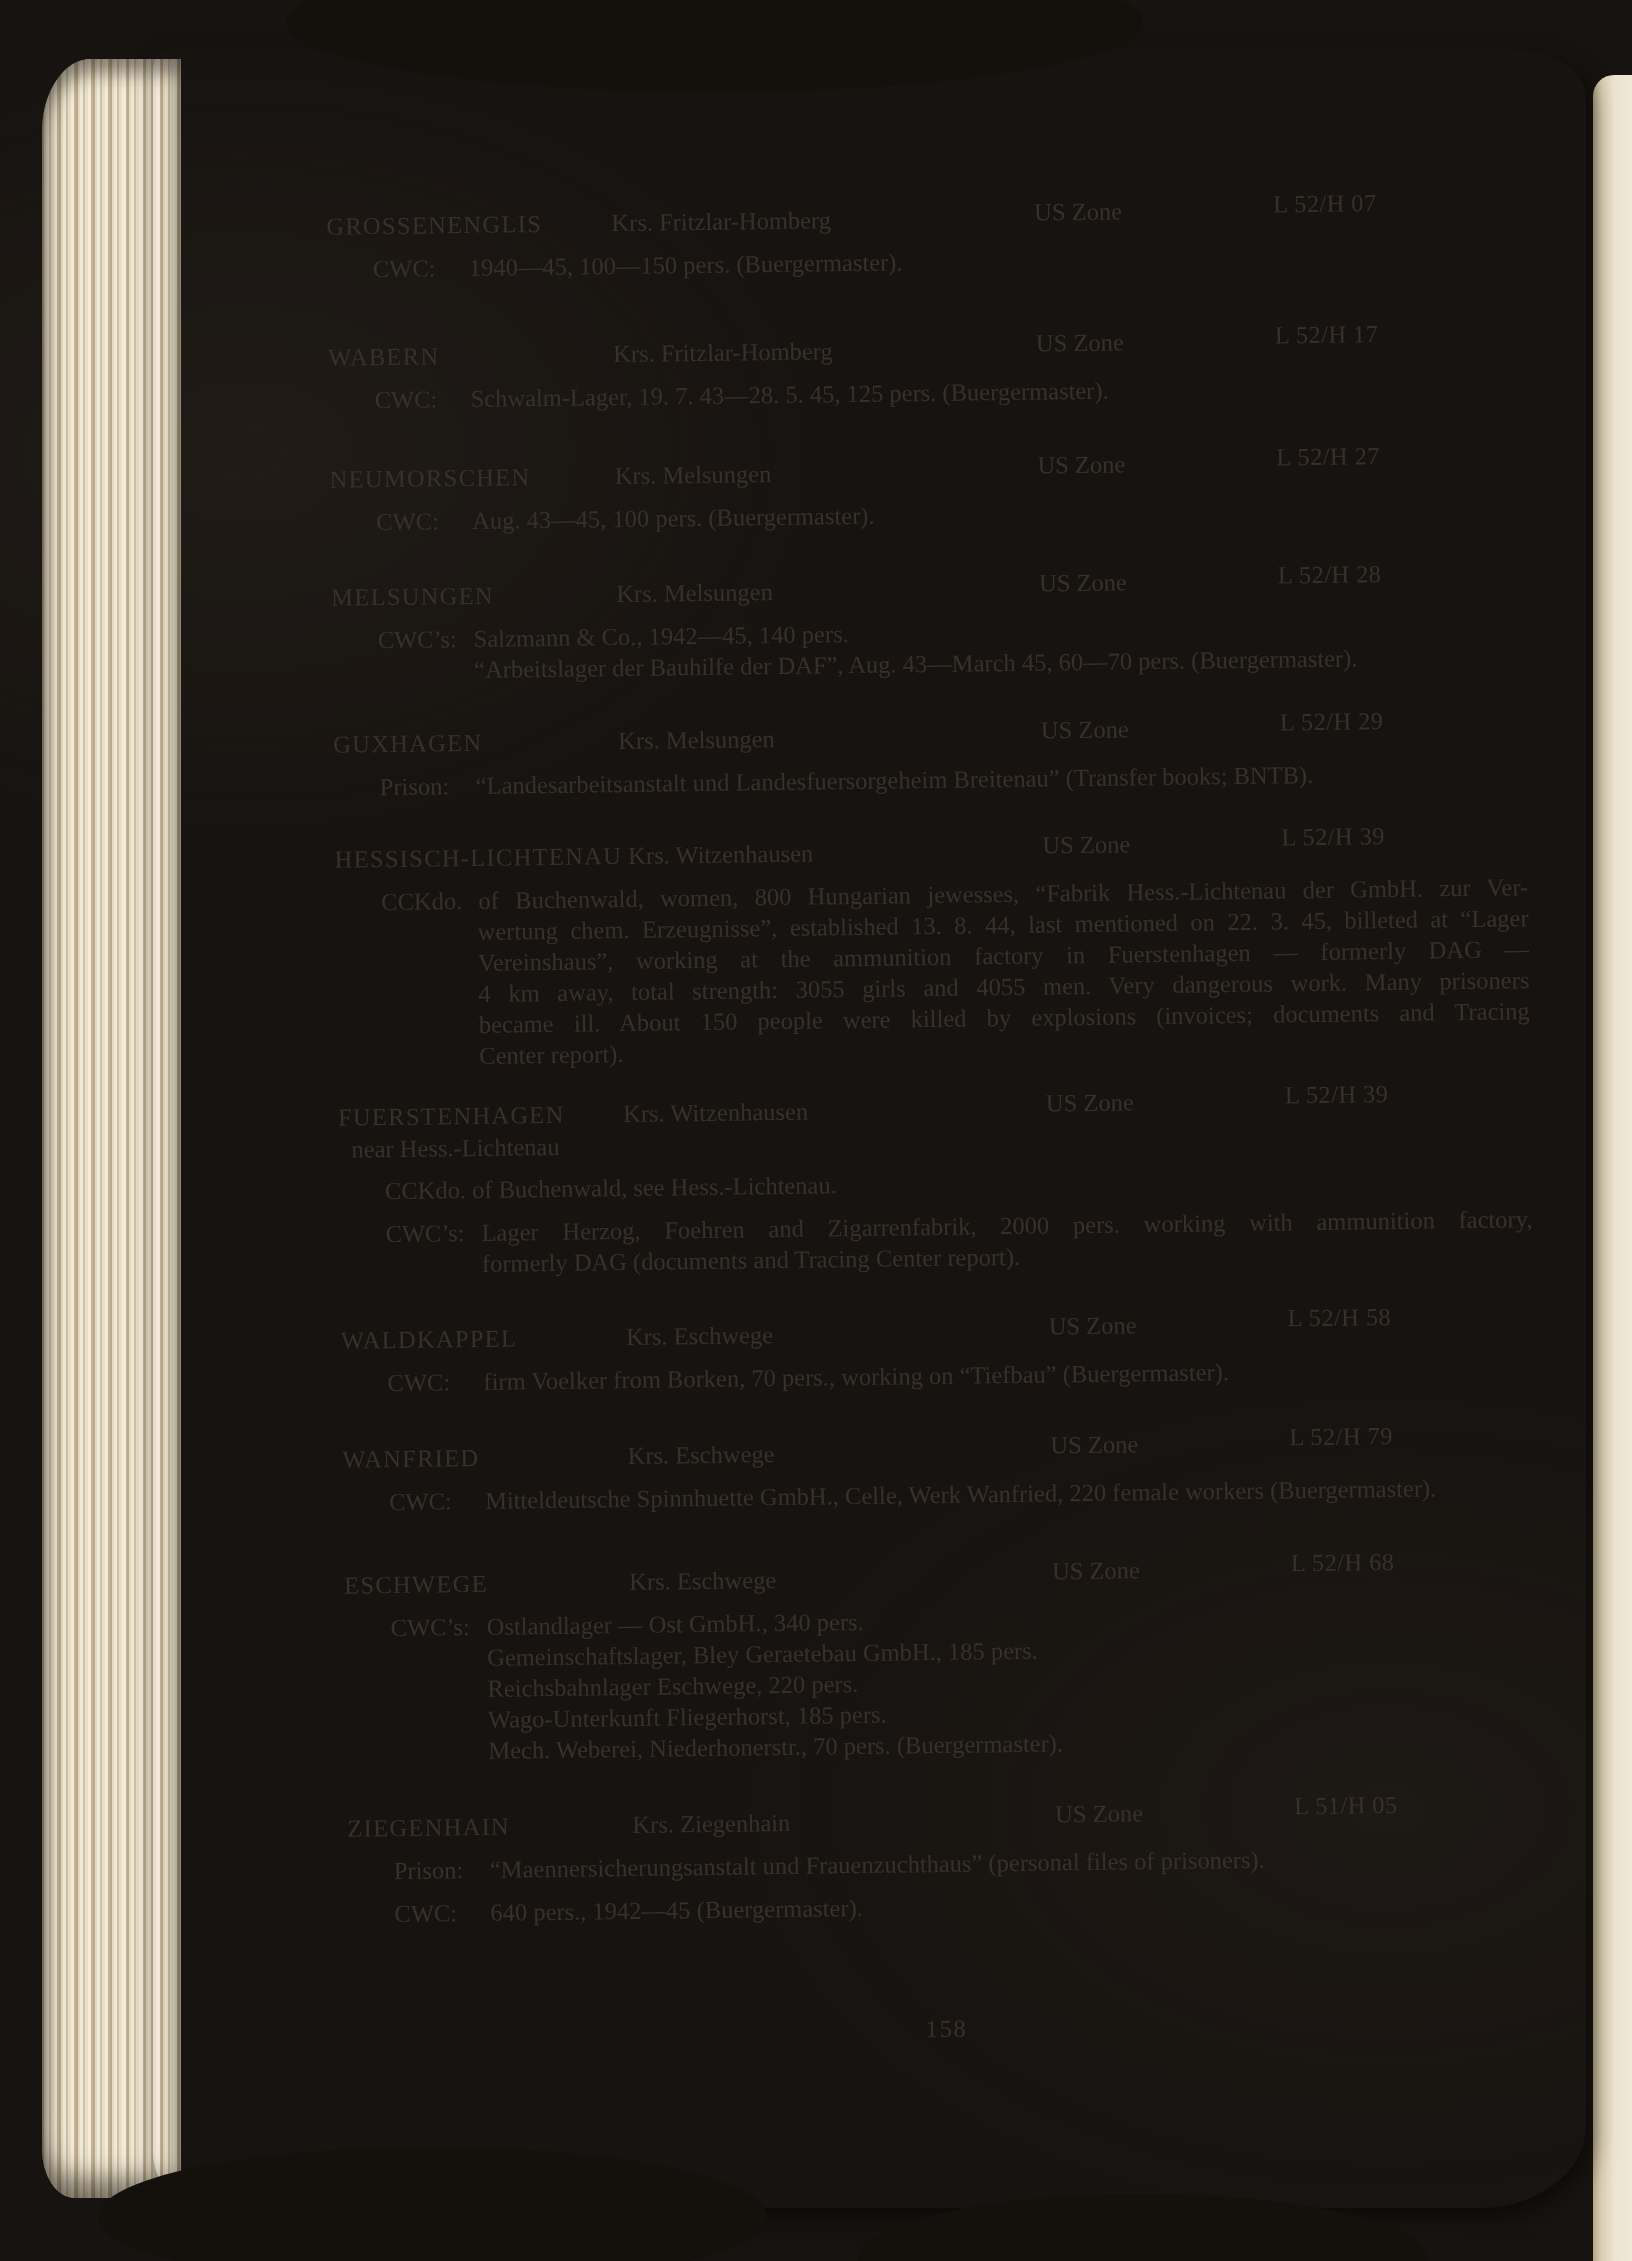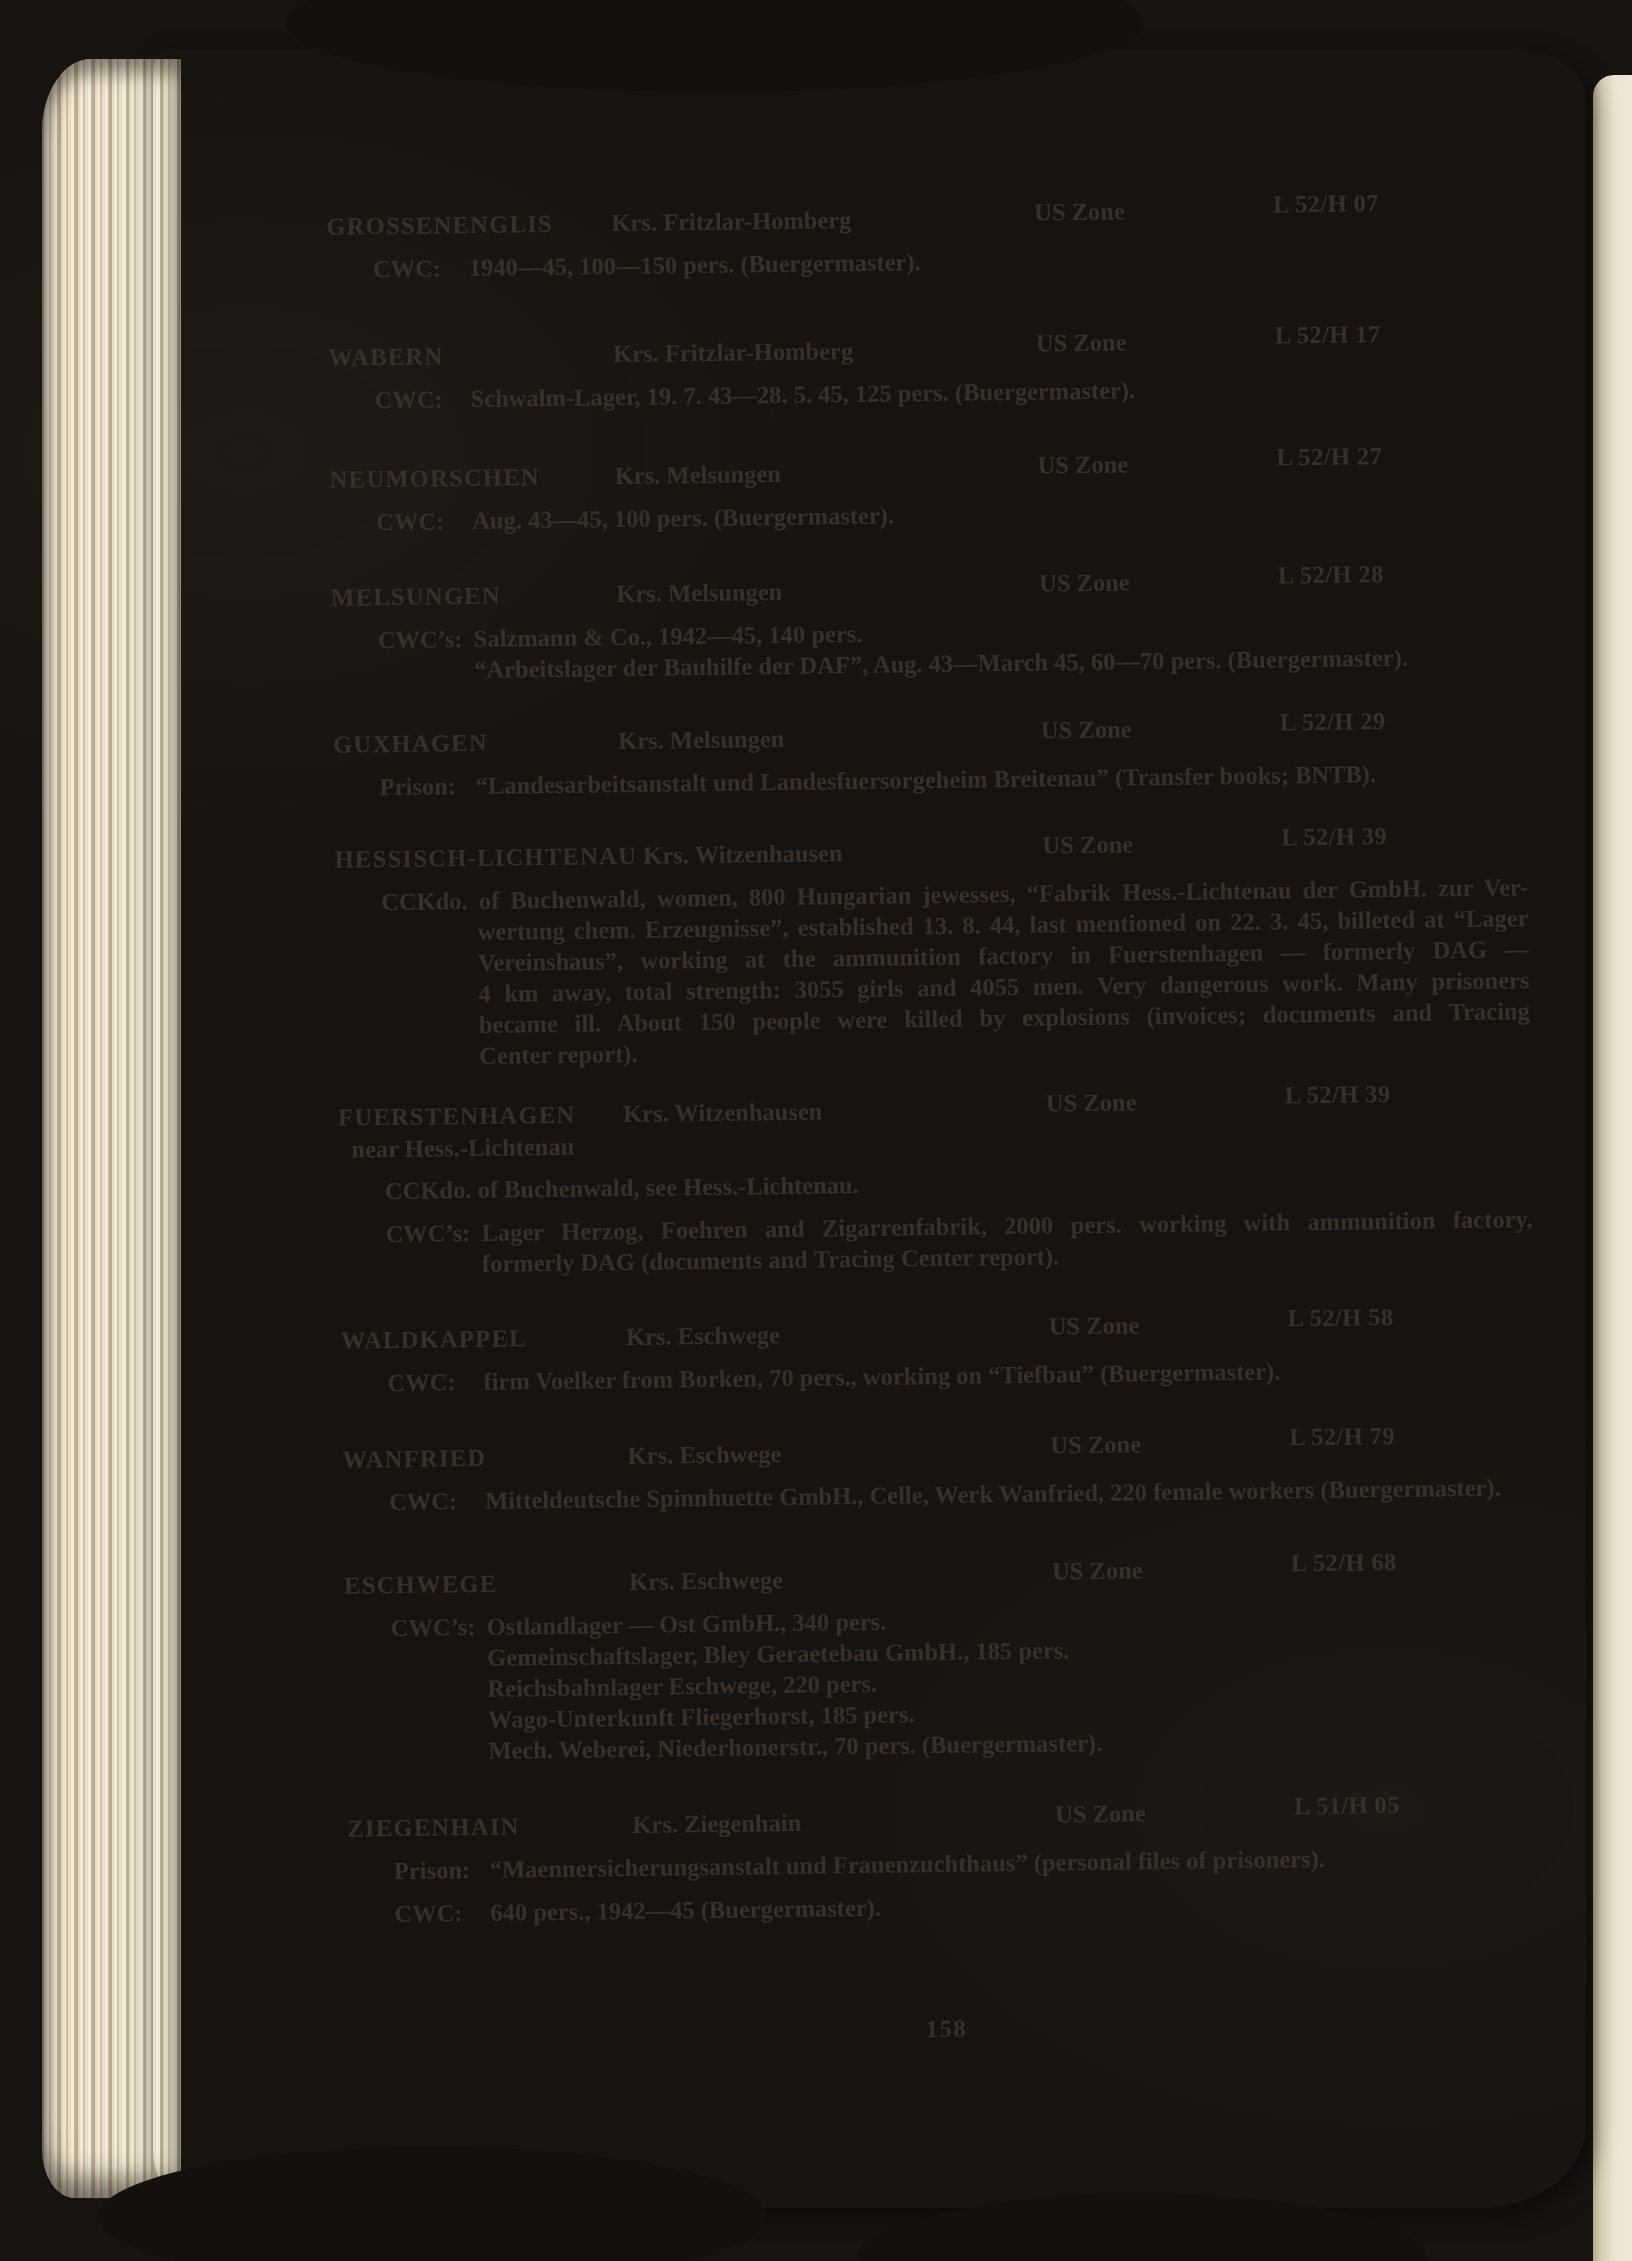--- a/index.html
+++ b/index.html
@@ -31,21 +31,20 @@
     position:absolute;left:153px;top:49px;width:1433px;height:2159px;
     background:
       radial-gradient(1796px 1306px at 62% 38%, rgba(255,255,255,.20), rgba(255,255,255,0) 70%),
       radial-gradient(21px 16.3px at 457px 139px, rgba(190,150,90,.18), rgba(0,0,0,0) 70%),
       radial-gradient(14.7px 11.4px at 1012px 506px, rgba(180,140,80,.12), rgba(0,0,0,0) 70%),
       linear-gradient(180deg,#e9e0cd 0,#eee6d5 114px,#f0e8d8 60%,#eae1cd 92%,#e2d7bf 100%),
       linear-gradient(97deg,#dfd3ba 0,#eae1cd 57px,#efe7d7 245px,#f1eadब 55%,#efe7d6 78%,#e7dcc6 98%,#dccfb4 100%),
       #ece4d3;
     border-radius:16.3px 73px 106px 49px / 21px 49px 82px 57px;
     box-shadow:4.9px 8.2px 24.5px rgba(0,0,0,.55);
-    font-weight:bold;
   }
   
   .top-dip{position:absolute;left:286px;top:-47px;width:857px;height:139px;background:#14110d;border-radius:50%;}
   .bottom-dip{position:absolute;left:98px;top:2147px;width:669px;height:139px;background:#14110d;border-radius:50%;}
   .bottom-dip2{position:absolute;left:857px;top:2194px;width:571px;height:131px;background:#14110d;border-radius:50%;}
 
   .content{
     position:absolute;inset:0;
     transform:rotate(-0.75deg);transform-origin:245px 1143px;
     color:#37302a;

